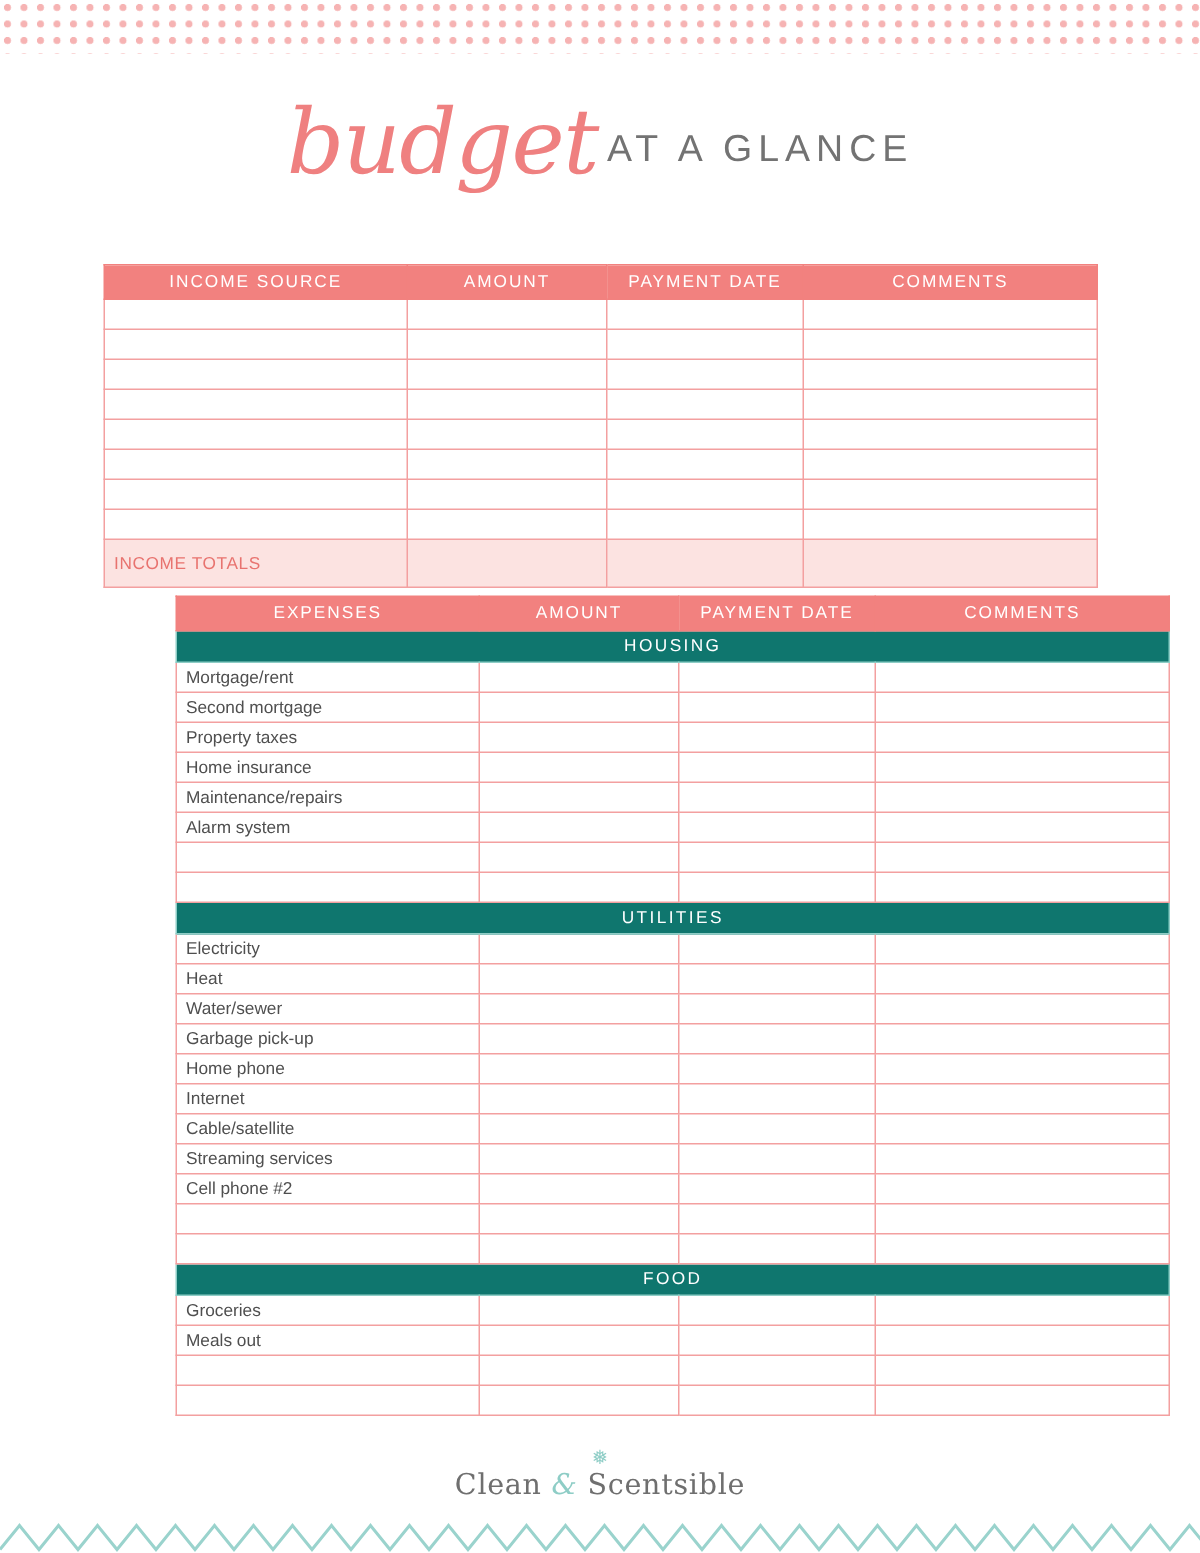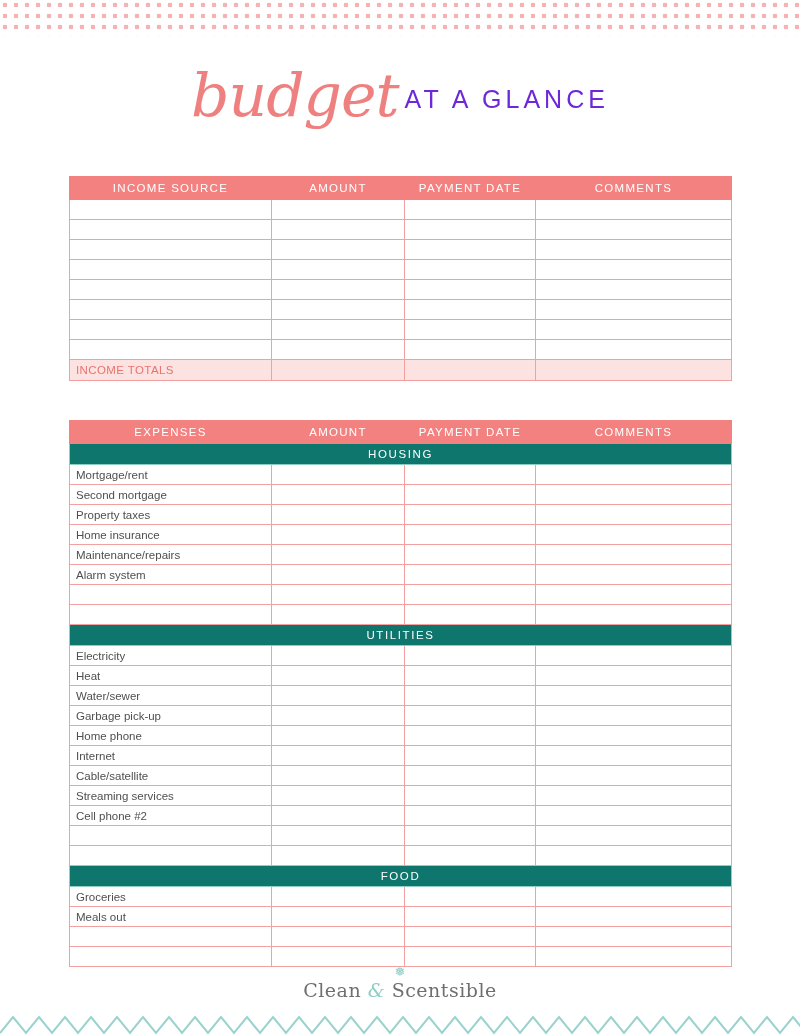--- a/index.html
+++ b/index.html
@@ -51,32 +51,32 @@
     font-size: 60px;
     color: #ef8080;
     letter-spacing: -1px;
     position: relative;
     top: 8px;
   }
   .title-sub {
     font-family: "Liberation Sans", sans-serif;
     font-size: 25px;
     letter-spacing: 4px;
-    color: #6d28d9;
+    color: #737373;
     margin-left: 6px;
   }
 
   
   .sheet {
     position: absolute;
     left: 69px;
     width: 662px;
   }
   #income-table { top: 176px; }
-  #expense-table { top: 420px; }
+  #expense-table { top: 397px; margin-left: 48px; }
 
   table {
     width: 100%;
     border-collapse: collapse;
     table-layout: fixed;
   }
   col.c1 { width: 202px; }
   col.c2 { width: 133px; }
   col.c3 { width: 131px; }
   col.c4 { width: 196px; }
@@ -95,21 +95,21 @@
     height: 20px;
     border: 1px solid #f3a0a0;
     font-size: 11.5px;
     color: #4f4f4f;
     padding: 0 0 0 6px;
     vertical-align: middle;
   }
   td.cell.blank { color: transparent; }
   tr.totals td {
     background: #fce3e1;
-    height: 21px;
+    height: 32px;
   }
   tr.totals td.label {
     color: #e8736f;
     font-size: 11.5px;
     letter-spacing: 0.4px;
   }
   td.section {
     background: #0f766e;
     color: #ffffff;
     text-align: center;

